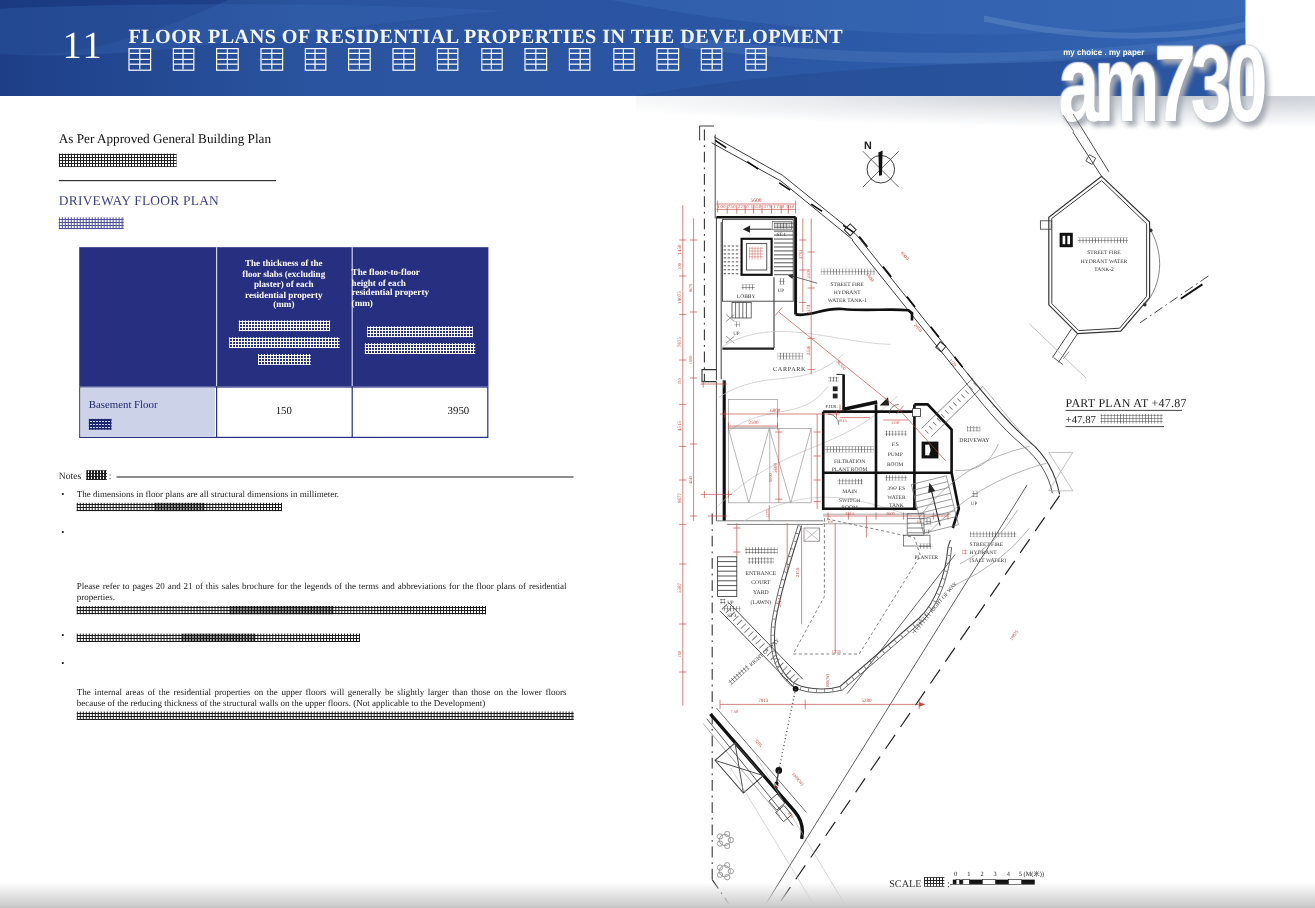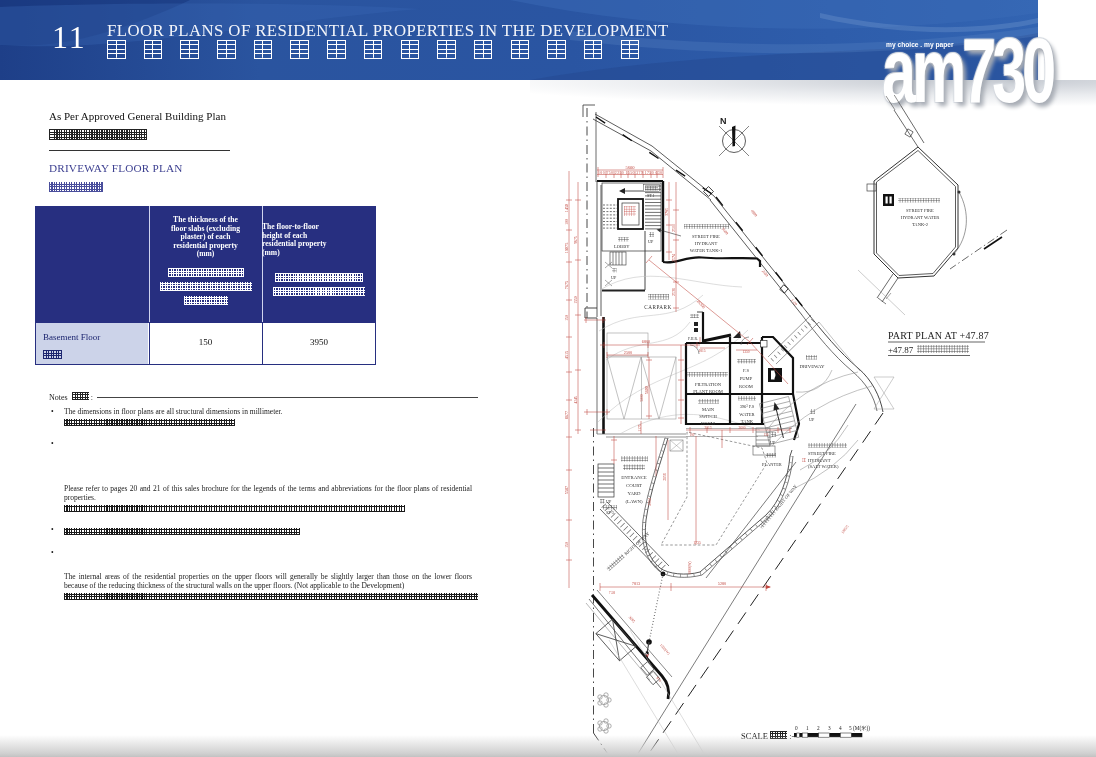--- a/index.html
+++ b/index.html
@@ -34,40 +34,40 @@
 <path d="M0,45 C120,53 260,22 420,9 C300,2 120,2 0,7 Z" fill="#3a68b4" opacity="0.35"></path>
 <path d="M510,0 C670,33 860,38 1038,13 L1038,0 Z" fill="#3c6cb8" opacity="0.45"></path>
 <path d="M530,80 C730,45 900,58 1038,33 L1038,80 Z" fill="#24478f" opacity="0.5"></path>
 <path d="M570,31 C740,51 900,47 1038,27 L1038,36 C900,56 740,60 570,40 Z" fill="#5b85c4" opacity="0.3"></path>
 <path d="M820,13 C900,31 980,31 1038,18 L1038,23 C980,36 900,36 820,18 Z" fill="#7fa2d4" opacity="0.3"></path>
 </svg>
 </div>
 
 <div class="abs" style="left:52px;top:19px;color:#fff;font-size:32px;letter-spacing:2px;">11</div>
 
-<div class="abs" style="left:107px;top:21px;color:#f3f5fa;font-size:16.8px;letter-spacing:0.4px;">FLOOR PLANS OF RESIDENTIAL PROPERTIES IN THE DEVELOPMENT</div>
+<div class="abs" style="left:107px;top:21px;color:#f3f5fa;font-size:16.8px;letter-spacing:0.4px;font-weight:bold;">FLOOR PLANS OF RESIDENTIAL PROPERTIES IN THE DEVELOPMENT</div>
 
 <div class="abs" style="left:107px;top:40px;color:#fff;white-space:nowrap;"><span class="cj" style="width:18.5px;height:18.5px;margin-right:18.2px;"></span><span class="cj" style="width:18.5px;height:18.5px;margin-right:18.2px;"></span><span class="cj" style="width:18.5px;height:18.5px;margin-right:18.2px;"></span><span class="cj" style="width:18.5px;height:18.5px;margin-right:18.2px;"></span><span class="cj" style="width:18.5px;height:18.5px;margin-right:18.2px;"></span><span class="cj" style="width:18.5px;height:18.5px;margin-right:18.2px;"></span><span class="cj" style="width:18.5px;height:18.5px;margin-right:18.2px;"></span><span class="cj" style="width:18.5px;height:18.5px;margin-right:18.2px;"></span><span class="cj" style="width:18.5px;height:18.5px;margin-right:18.2px;"></span><span class="cj" style="width:18.5px;height:18.5px;margin-right:18.2px;"></span><span class="cj" style="width:18.5px;height:18.5px;margin-right:18.2px;"></span><span class="cj" style="width:18.5px;height:18.5px;margin-right:18.2px;"></span><span class="cj" style="width:18.5px;height:18.5px;margin-right:18.2px;"></span><span class="cj" style="width:18.5px;height:18.5px;margin-right:18.2px;"></span><span class="cj" style="width:18.5px;height:18.5px;margin-right:18.2px;"></span></div>
 
 <div class="abs" style="left:530px;top:80px;width:566px;height:34px;background:radial-gradient(ellipse 120% 100% at 80% 0%,rgba(176,182,192,0.75) 0%,rgba(200,205,213,0.4) 45%,rgba(255,255,255,0) 78%);"></div>
 
 <div class="abs" style="left:886px;top:41px;font-family:'Liberation Sans',sans-serif;font-weight:bold;font-size:7px;color:#fff;transform:scaleX(0.95);transform-origin:left;">my choice . my paper</div>
 <div class="abs" style="left:882px;top:26px;width:270px;height:84px;font-family:'Liberation Sans',sans-serif;font-weight:bold;font-size:90px;line-height:90px;color:#fff;transform:scaleX(0.68);transform-origin:left;letter-spacing:-6px;text-shadow:5px 4px 5px #a8adb5,-1px -1px 1px #d8dce2,1px -1px 1px #d8dce2,-1px 1px 1px #d8dce2;">am730</div>
 
 <div class="abs" style="left:49px;top:110px;font-size:11px;color:#111;">As Per Approved General Building Plan</div>
 
 <div class="abs" style="left:49px;top:126px;color:#222;"><span class="zh" style="width:98px;height:11px;"></span></div>
 
 <div class="abs" style="left:49px;top:150px;width:181px;height:1.2px;background:#333;"></div>
 
 <div class="abs" style="left:49px;top:162px;font-size:11.2px;color:#3c3f90;letter-spacing:0.2px;">DRIVEWAY FLOOR PLAN</div>
 
 <div class="abs" style="left:49px;top:178px;color:#4a4e9c;"><span class="zh" style="width:54px;height:10.5px;"></span></div>
 
-<div class="abs" style="left:35px;top:206px;width:341px;height:112px;" id="tableblock">
+<div class="abs" style="left:66px;top:206px;width:341px;height:112px;" id="tableblock">
 
   <div class="abs" style="left:0;top:0;width:341px;height:116px;background:#272f80;"></div>
   <div class="abs" style="left:113.5px;top:0;width:1px;height:116px;background:#cfd3ee;"></div>
   <div class="abs" style="left:227px;top:0;width:1px;height:116px;background:#cfd3ee;"></div>
 
   <div class="abs" style="left:114px;top:10px;width:113px;color:#fff;font-weight:bold;font-size:7.6px;line-height:8.6px;text-align:center;">The thickness of the<br>floor slabs (excluding<br>plaster) of each<br>residential property<br>(mm)</div>
 
   <div class="abs" style="left:114px;top:59px;width:113px;color:#fff;text-align:center;line-height:14px;">
     <span class="zh" style="width:76px;height:8.6px;"></span><br>
     <span class="zh" style="width:92px;height:8.6px;"></span><br>
@@ -83,21 +83,21 @@
 
   <div class="abs" style="left:0;top:116px;width:341px;height:43px;border:1px solid #272f80;box-sizing:border-box;"></div>
 
   <div class="abs" style="left:1px;top:117px;width:112px;height:41px;background:#ccd3e9;"></div>
   <div class="abs" style="left:8px;top:126px;color:#1d2670;font-size:9px;">Basement Floor</div>
   <div class="abs" style="left:8px;top:139px;color:#1d2670;"><span class="zh" style="width:19px;height:9px;"></span></div>
   <div class="abs" style="left:113.5px;top:116px;width:1px;height:43px;background:#272f80;"></div>
   <div class="abs" style="left:227px;top:116px;width:1px;height:43px;background:#272f80;"></div>
 
   <div class="abs" style="left:114px;top:131px;width:113px;text-align:center;font-size:9px;color:#111;">150</div>
-  <div class="abs" style="left:227px;top:131px;width:114px;text-align:center;font-size:9px;color:#111;">3950</div>
+  <div class="abs" style="left:227px;top:131px;width:114px;text-align:center;font-size:9px;color:#111;padding-left:32px;">3950</div>
 </div>
 
 <div class="abs" style="left:49px;top:392px;font-size:8px;color:#222;">Notes&nbsp;&nbsp;<span class="zh" style="width:17px;height:7.5px;"></span> :</div>
 
 <div class="abs" style="left:97px;top:397px;width:381px;height:1px;background:#444;"></div>
 
 <div class="abs" style="left:49px;top:408px;width:430px;font-size:7.5px;line-height:8.8px;color:#1a1a1a;" id="notes">
 
   <div style="position:relative;padding-left:15px;margin-bottom:11px;">
     <span style="position:absolute;left:2px;top:0;">•</span>

